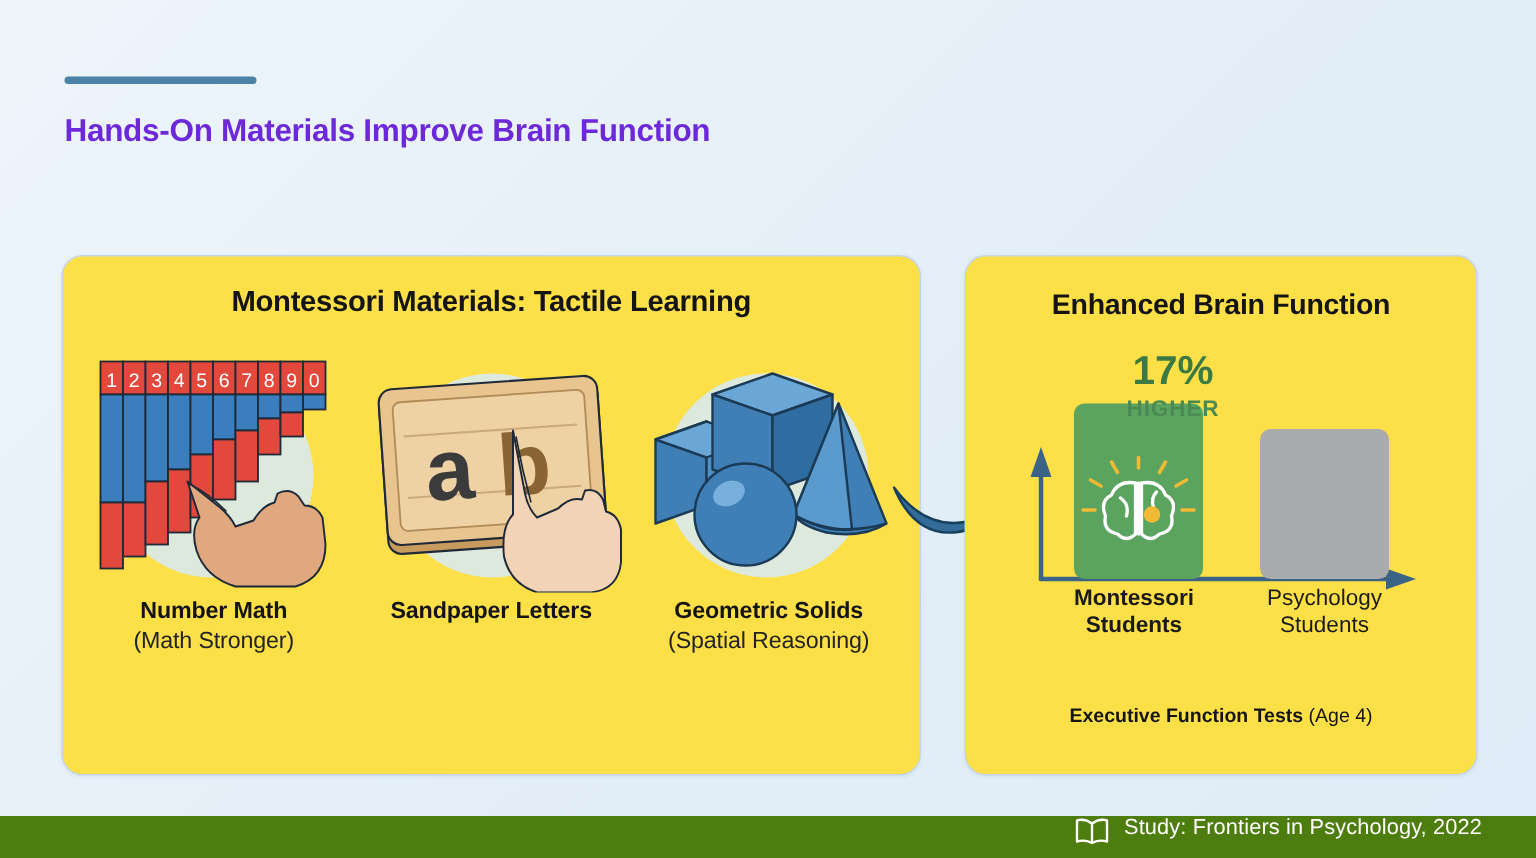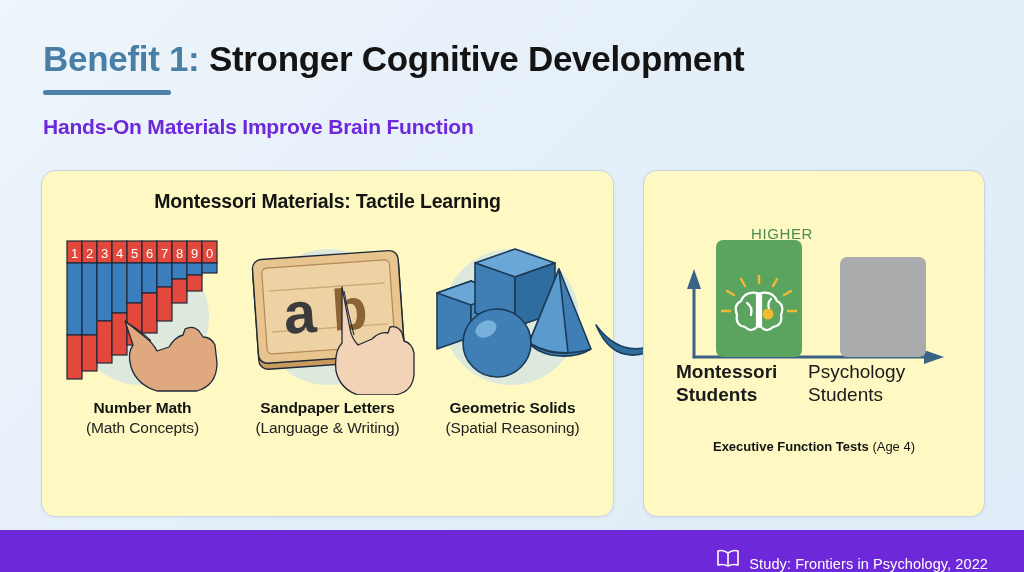--- a/index.html
+++ b/index.html
@@ -46,21 +46,21 @@
     font-size: 21px;
     font-weight: bold;
     color: #6d28d9;
     letter-spacing: -0.2px;
     white-space: nowrap;
   }
 
   
   .card {
     position: absolute;
-    background: #fef9c3;
+    background: #fde047;
     border: 1.5px solid #c3d6e6;
     border-radius: 14px;
     box-shadow: 0 1px 3px rgba(60,90,120,0.07);
   }
   #left-card {
     left: 41px;
     top: 170px;
     width: 571px;
     height: 345px;
   }
@@ -143,34 +143,35 @@
     text-align: center;
   }
   .pct-value {
     font-size: 27px;
     font-weight: bold;
     color: #3c7a45;
     line-height: 1;
   }
   .pct-label {
     font-size: 15px;
-    font-weight: normal;
+    font-weight: bold;
     color: #4b8a54;
     letter-spacing: 0.6px;
-    margin-top: 20px;
+    margin-top: 3px;
   }
   .axis-labels {
     position: absolute;
     left: 0;
     top: 170px;
     width: 340px;
     display: flex;
   }
   .axis-labels > div {
-    font-size: 19px;
+    text-align: center;
+    font-size: 15px;
     line-height: 1.2;
     color: #1a1a1a;
   }
   #label-montessori {
     width: 160px;
     margin-left: 32px;
     font-weight: bold;
   }
   #label-traditional {
     width: 150px;
@@ -183,42 +184,39 @@
     margin-top: 44px;
   }
   .chart-caption b { font-weight: bold; }
 
   
   .footer {
     position: absolute;
     left: 0;
     bottom: 0;
     width: 1024px;
-    height: 42px;
-    background: #6d28d9;
+    height: 28px;
+    background: #4d7c0f;
     display: flex;
-    align-items: flex-end;
+    align-items: flex-start;
     justify-content: flex-end;
     padding-right: 36px;
     box-sizing: border-box;
   }
   .footer-text {
     color: #ffffff;
     font-size: 14.5px;
     margin-left: 9px;
     letter-spacing: 0.1px;
   }
 </style>
 </head>
 <body>
 
 <div class="header">
-  <div class="title">
-    <span class="accent">Benefit 1:</span><span> Stronger Cognitive Development</span>
-  </div>
   <div class="title-underline"></div>
   <div class="subtitle">Hands-On Materials Improve Brain Function</div>
 </div>
 
 <div class="card" id="left-card">
   <div class="card-title">Montessori Materials: Tactile Learning</div>
 
   <div class="cols">
 
     <div class="col">
@@ -272,21 +270,21 @@
               <text x="156.5" y="33">0</text>
           </g>
 
           <g stroke="#1f2937" stroke-width="1.3" fill="#e0a87e" stroke-linejoin="round">
             <path d="M72 96 L92 112 Q100 118 104 126 L116 122 Q122 112 130 110 L132 104 Q140 100 146 106 L150 112 Q158 112 162 120 L164 138 Q164 160 144 166 L104 166 Q84 160 78 142 Q74 128 80 120 Z"></path>
             <path d="M74 98 Q86 104 98 116" fill="none" stroke-width="1.1"></path>
           </g>
         </svg>
       </div>
       <div class="cap-title">Number Math</div>
-      <div class="cap-sub">(Math Concepts)</div>
+      <div class="cap-sub">(Math Stronger)</div>
     </div>
 
     <div class="col">
       <div class="art">
         <svg width="180" height="170" viewBox="0 0 180 170">
           <circle cx="90" cy="92" r="68" fill="#dde9dc"></circle>
           <g transform="rotate(-4 90 92)">
             <rect x="18" y="34" width="146" height="106" rx="9" fill="#c79a5e" stroke="#1f2937" stroke-width="1.4"></rect>
             <rect x="18" y="30" width="146" height="104" rx="9" fill="#e8c48f" stroke="#1f2937" stroke-width="1.4"></rect>
             <rect x="27" y="39" width="128" height="86" rx="5" fill="#efd2a4" stroke="#b08a57" stroke-width="1.2"></rect>
@@ -297,21 +295,20 @@
             <text x="62" y="106" font-family="Liberation Sans, sans-serif" font-size="58" font-weight="bold" fill="#3b3b3b" text-anchor="middle">a</text>
             <text x="112" y="106" font-family="Liberation Sans, sans-serif" font-size="58" font-weight="bold" fill="#8a6434" text-anchor="middle">b</text>
           </g>
           <g stroke="#1f2937" stroke-width="1.3" fill="#f3d3b5" stroke-linejoin="round">
             <path d="M104 62 L112 104 Q114 114 120 120 L134 114 Q142 106 150 108 L152 102 Q160 100 164 108 L166 116 Q174 118 176 128 L176 150 Q174 168 156 170 L120 170 Q102 164 98 146 Q96 126 104 118 Z"></path>
             <path d="M106 66 Q110 88 116 110" fill="none" stroke-width="1.1"></path>
           </g>
         </svg>
       </div>
       <div class="cap-title">Sandpaper Letters</div>
-      <div class="cap-sub">(Language &amp; Writing)</div>
     </div>
 
     <div class="col">
       <div class="art">
         <svg width="180" height="170" viewBox="0 0 180 170">
           <circle cx="88" cy="92" r="68" fill="#dde9dc"></circle>
           <g stroke="#1b3a55" stroke-width="1.6" stroke-linejoin="round">
 
             <polygon points="14,68 48,56 48,112 14,124" fill="#3f7fb5"></polygon>
             <polygon points="48,56 80,68 80,124 48,112" fill="#4e8fc4"></polygon>
@@ -339,20 +336,21 @@
 
 <div id="flow-arrow">
   <svg width="90" height="72" viewBox="0 0 90 72">
     <path d="M4 22 Q26 52 56 44 L54 28 L86 46 L52 64 L54 50 Q20 60 4 22 Z" fill="#336b9a" stroke="#1f4a६e" stroke-width="0"></path>
     <path d="M4 22 Q26 52 56 44 L54 28 L86 46 L52 64 L54 50 Q20 60 4 22 Z" fill="#336b9a" stroke="#17405f" stroke-width="1.6" stroke-linejoin="round"></path>
   </svg>
 </div>
 
 <div class="card" id="right-card">
   <div class="card-title">
+    <div>Enhanced Brain Function</div>
   </div>
 
   <div class="chart-wrap">
     <svg width="340" height="200" viewBox="0 0 340 200">
 
       <g stroke="#3a6385" stroke-width="3" fill="none" stroke-linecap="round">
         <line x1="50" y1="98" x2="50" y2="166"></line>
         <line x1="50" y1="166" x2="282" y2="166"></line>
       </g>
       <polygon points="50,78 43,98 57,98" fill="#3a6385"></polygon>
@@ -376,20 +374,21 @@
           <line x1="14" y1="-23" x2="18" y2="-30"></line>
           <line x1="-25" y1="-14" x2="-32" y2="-18"></line>
           <line x1="25" y1="-14" x2="32" y2="-18"></line>
           <line x1="-29" y1="2" x2="-37" y2="2"></line>
           <line x1="29" y1="2" x2="37" y2="2"></line>
         </g>
       </g>
     </svg>
 
     <div class="pct">
+      <div class="pct-value">17%</div>
       <div class="pct-label">HIGHER</div>
     </div>
 
     <div class="axis-labels">
       <div id="label-montessori">
         <div>Montessori</div>
         <div>Students</div>
       </div>
       <div id="label-traditional">
         <div>Psychology</div>

